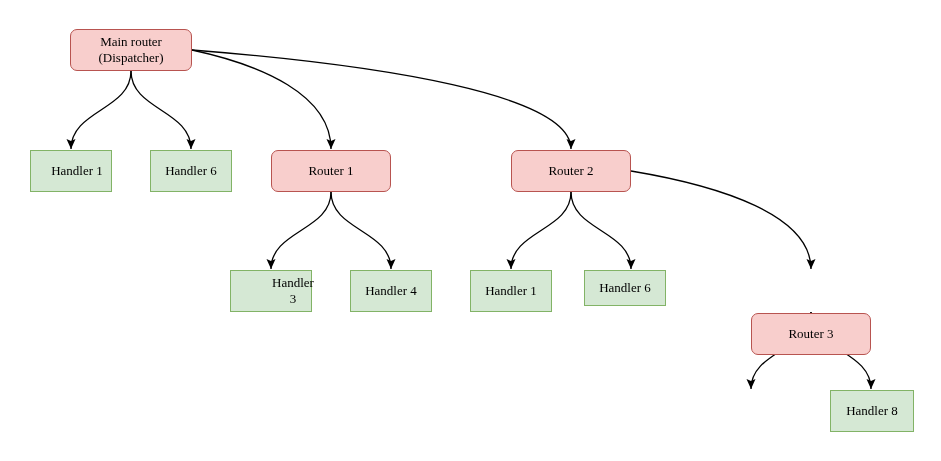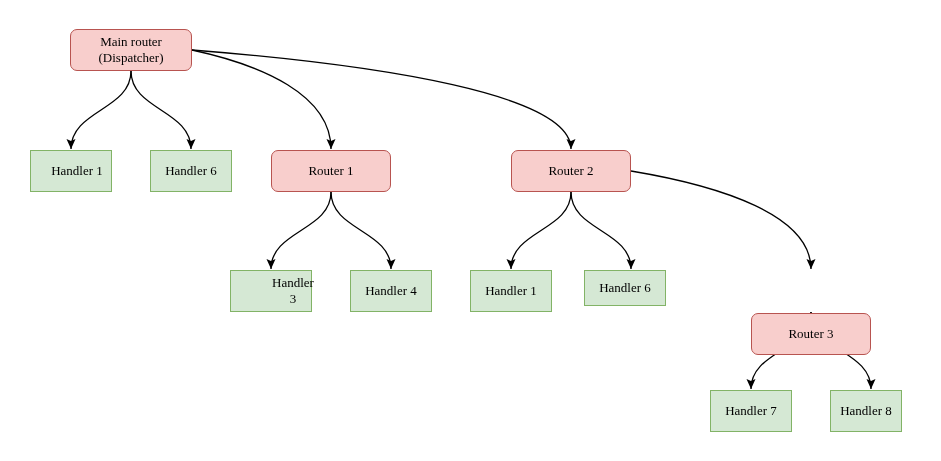--- a/index.html
+++ b/index.html
@@ -69,15 +69,14 @@
 (Dispatcher)</span></div>
     <div class="node handler" style="left: 30px; top: 150px; width: 82px; height: 42px; padding-left: 12px;"><span>Handler 1</span></div>
     <div class="node handler" style="left: 150px; top: 150px; width: 82px; height: 42px;"><span>Handler 6</span></div>
     <div class="node router" style="left: 271px; top: 150px; width: 120px; height: 42px;"><span>Router 1</span></div>
     <div class="node router" style="left: 511px; top: 150px; width: 120px; height: 42px;"><span>Router 2</span></div>
     <div class="node handler" style="left: 230px; top: 270px; width: 82px; height: 42px; padding-left: 44px;"><span>Handler 3</span></div>
     <div class="node handler" style="left: 350px; top: 270px; width: 82px; height: 42px;"><span>Handler 4</span></div>
     <div class="node handler" style="left: 470px; top: 270px; width: 82px; height: 42px;"><span>Handler 1</span></div>
     <div class="node handler" style="left: 584px; top: 270px; width: 82px; height: 36px;"><span>Handler 6</span></div>
     <div class="node router" style="left: 751px; top: 270px; width: 120px; height: 42px; margin-top: 43px;"><span>Router 3</span></div>
-    <div class="node handler" style="left: 710px; top: 390px; width: 82px; height: 42px;"><span>Handler 7</span></div>
-    <div class="node handler" style="left: 830px; top: 390px; width: 72px; height: 42px;"><span>Handler 8</span></div>
+    <div class="node handler" style="left: 830px; top: 390px; width: 84px; height: 42px;"><span>Handler 8</span></div>
   </div>
 
 </body></html>

